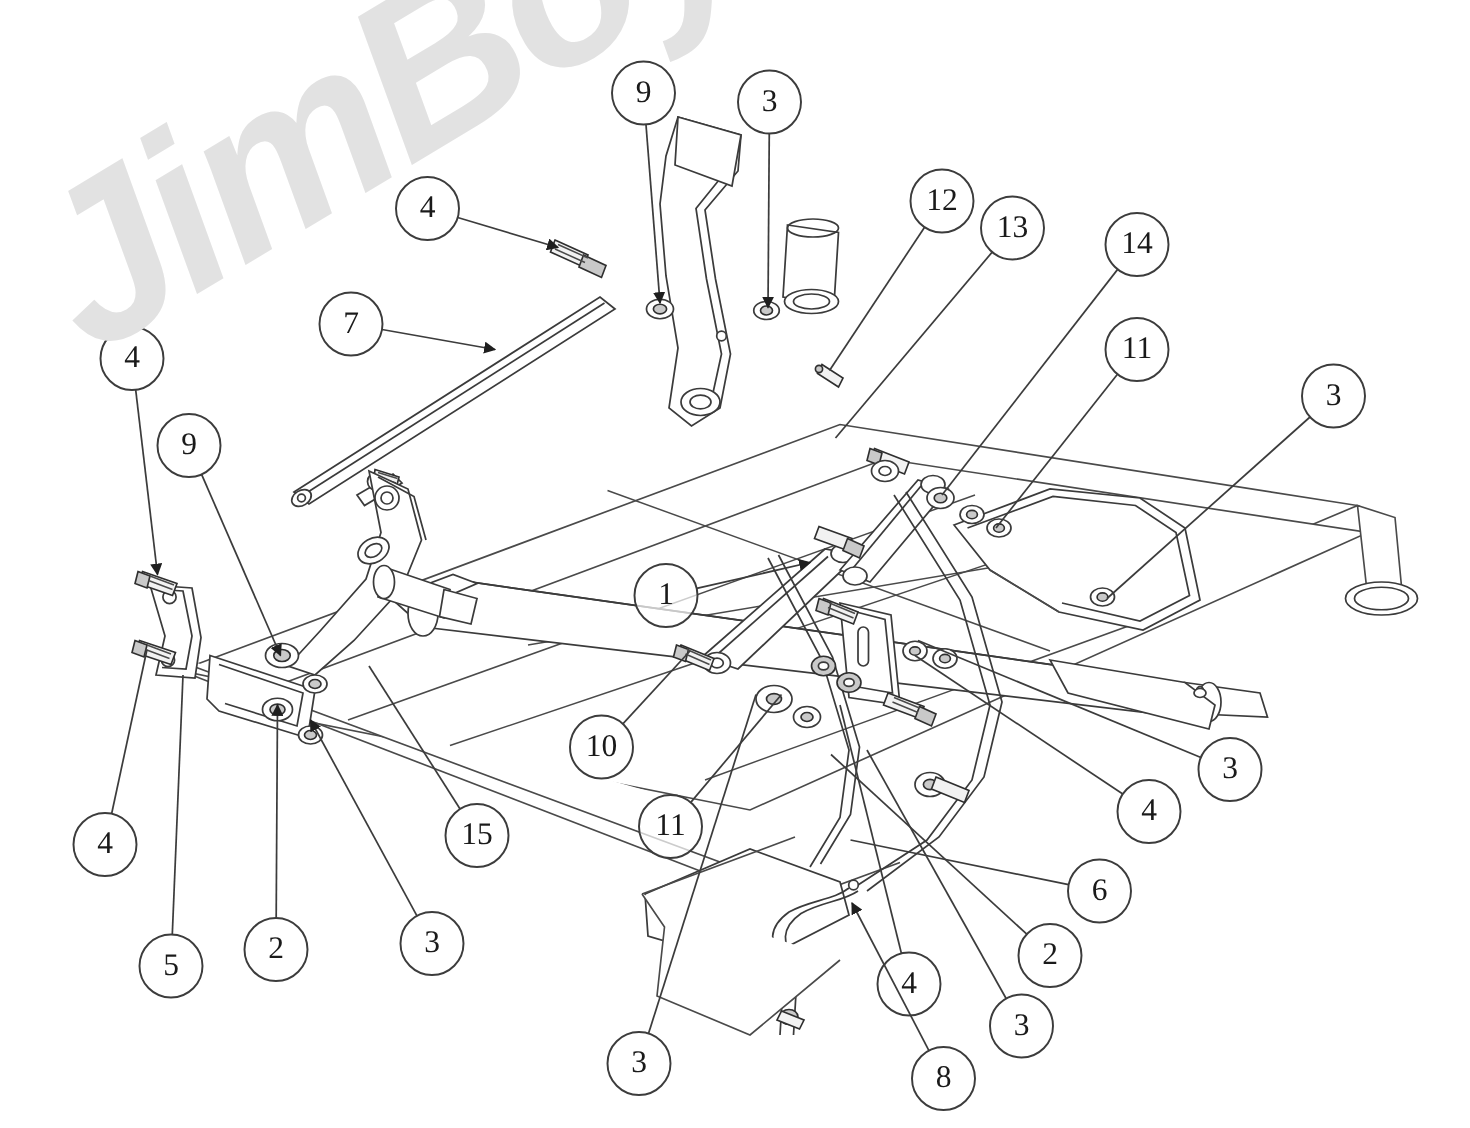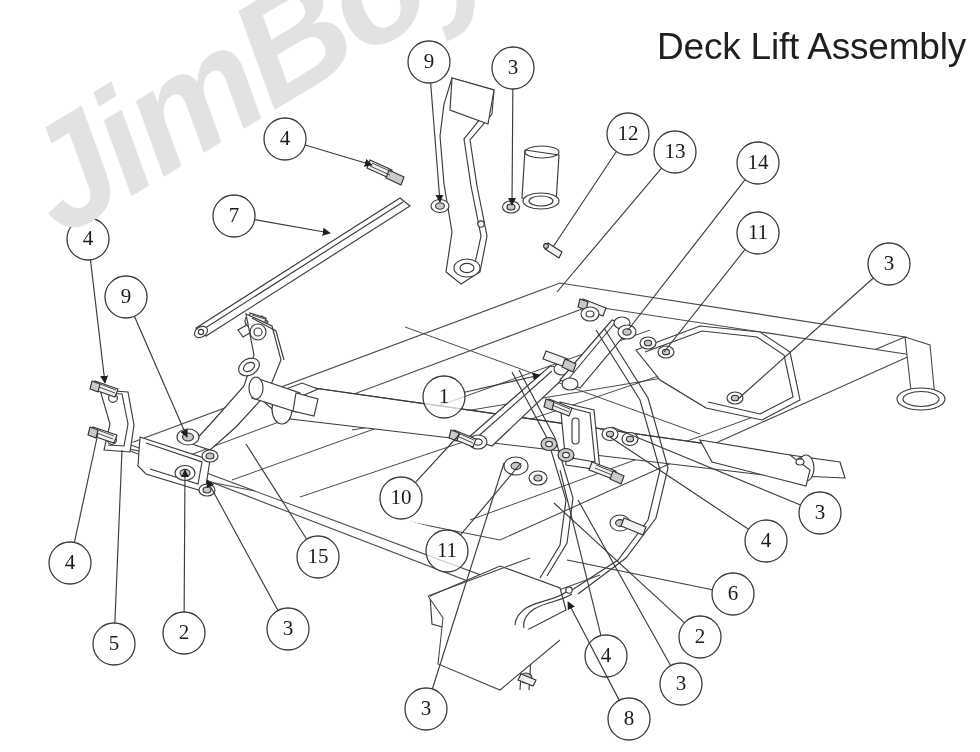--- a/index.html
+++ b/index.html
@@ -54,21 +54,20 @@
   .arrow{fill:#1f1f1f;}
   .frame{stroke:#4a4a4a;stroke-width:1.1;fill:#ffffff;}
 </style>
 </head>
 <body>
 
 <div id="stage">
 
   <div class="wm">JimBoyMowerParts.com</div>
 
-  <div class="title">Deck Lift Assembly</div>
 
   <svg id="svgroot" viewBox="0 0 980 752">
     <defs>
       <marker id="ah" viewBox="0 0 10 10" refX="9" refY="5" markerWidth="7" markerHeight="7" orient="auto-start-reverse">
         <path d="M0,0 L10,5 L0,10 z" class="arrow"></path>
       </marker>
     </defs>
 
     <g>
 

